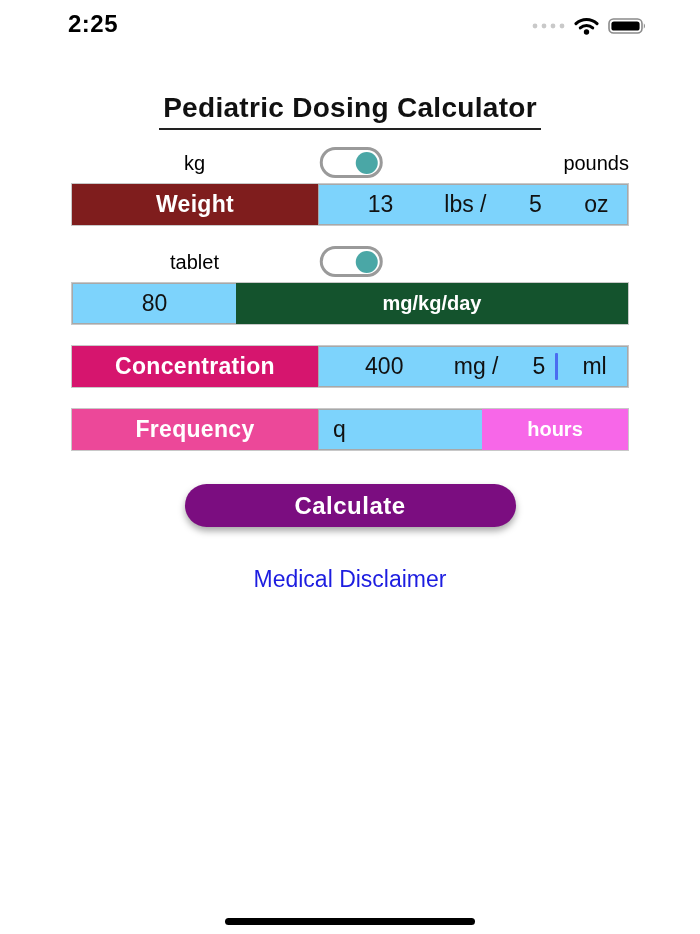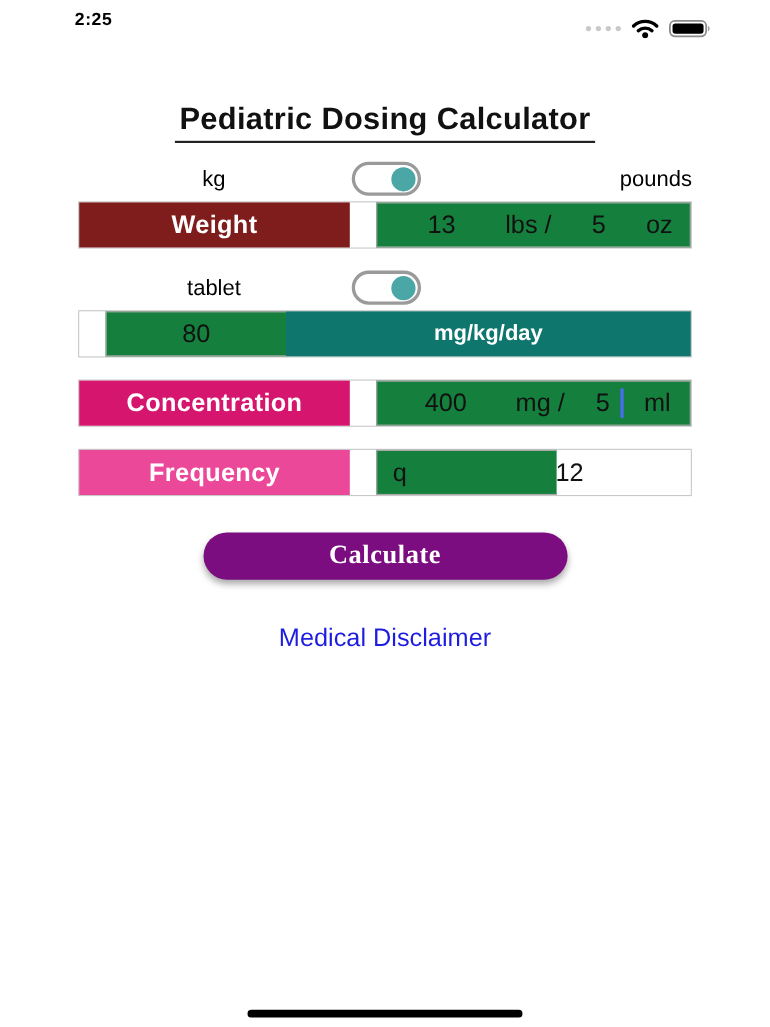--- a/index.html
+++ b/index.html
@@ -10,21 +10,21 @@
     position: relative;
     overflow: hidden;
     color: #111;
   }
 
   
   .status-bar {
     display: flex; justify-content: space-between; align-items: flex-start;
     padding: 10px 52px 0 68px; height: 52px;
   }
-  .status-time { font-size: 16px; font-weight: bold; letter-spacing: .5px; color: #000; }
+  .status-time { font-size: 24px; font-weight: bold; letter-spacing: .5px; color: #000; }
   .status-icons { display: flex; align-items: center; gap: 9px; padding-top: 7px; }
 
   
   .title-wrap { text-align: center; margin-top: 40px; }
   .title-wrap span {
     display: inline-block;
     font-size: 28px; font-weight: bold; letter-spacing: .3px;
     border-bottom: 2.5px solid #222; padding: 0 4px 4px 4px;
   }
 
@@ -53,24 +53,24 @@
     border: 1px solid #c8c8c8;
     margin-bottom: 20px;
     background: #fff;
   }
   .row-label {
     width: 246px; flex: none;
     display: flex; align-items: center; justify-content: center;
     color: #fff; font-weight: bold; font-size: 23px; letter-spacing: .3px;
   }
   .row-white {
-    flex: 1; background: #15803d;
+    flex: 1; background: #7dd3fc;
     border: 1px solid #a8a8a8; border-right: none;
     display: flex; align-items: center;
-    font-size: 23px; color: #111; margin-left: 24px;
+    font-size: 23px; color: #111;
   }
   .row-white.rb { border-right: 1px solid #a8a8a8; }
   .row .unit-block {
     flex: 1;
     display: flex; align-items: center; justify-content: center;
     color: #fff; font-weight: bold; font-size: 20px;
   }
   .input-box { flex: none; width: 164px; }
 
   input.num {
@@ -91,21 +91,21 @@
     animation: blink 1.1s steps(1) infinite;
   }
   @keyframes blink { 50% { opacity: 0; } }
 
   .freq-box { display: flex; align-items: center; padding-left: 14px; }
 
   .calc-btn {
     display: block; margin: 33px auto 0 auto;
     width: 331px; height: 43px;
     border: none; border-radius: 22px;
-    color: #fff; font-family: Liberation Serif, serif; font-size: 24px; font-weight: bold;
+    color: #fff; font-family: Liberation Sans, sans-serif; font-size: 24px; font-weight: bold;
     letter-spacing: .5px; cursor: pointer;
     box-shadow: 0 4px 7px rgba(0,0,0,.35);
   }
 
   .disclaimer {
     display: block; text-align: center; margin-top: 39px;
     font-size: 23px; text-decoration: none; cursor: pointer;
   }
 
   .home-indicator {
@@ -166,21 +166,21 @@
     <div class="t-left">tablet</div>
     <div class="toggle-switch">
       <span class="toggle-knob" style="background-color: rgb(74, 167, 166);"></span>
     </div>
   </div>
 
   <div class="row">
     <div class="row-white input-box" style="justify-content:center;">
       <input class="num d-in" value="80" style="">
     </div>
-    <div class="unit-block" style="background-color: #0f766e;">mg/kg/day</div>
+    <div class="unit-block" style="background-color: #14532d;">mg/kg/day</div>
   </div>
 
   <div class="row">
     <div class="row-label" style="background-color: rgb(214, 21, 110);">Concentration</div>
     <div class="row-white rb spread">
       <input class="num c-in1" value="400" style="">
       <span>mg /</span>
       <span style="display:flex;align-items:center;">
         <input class="num c-in2" value="5" style="">
         <span class="caret" style="background-color: rgb(74, 108, 240);"></span>
@@ -188,20 +188,21 @@
       <span>ml</span>
     </div>
   </div>
 
   <div class="row">
     <div class="row-label" style="background-color: #ec4899;">Frequency</div>
     <div class="row-white input-box freq-box">
       <span>q</span>
       <input class="num f-in" value="12" style="">
     </div>
+    <div class="unit-block" style="background-color: rgb(247, 103, 232);">hours</div>
   </div>
 
   <button class="calc-btn" style="background-color: rgb(123, 13, 128);">Calculate</button>
 
   <a class="disclaimer" href="#" style="color: rgb(29, 29, 224);">Medical Disclaimer</a>
 
 </div>
 
 <div class="home-indicator"></div>
 

